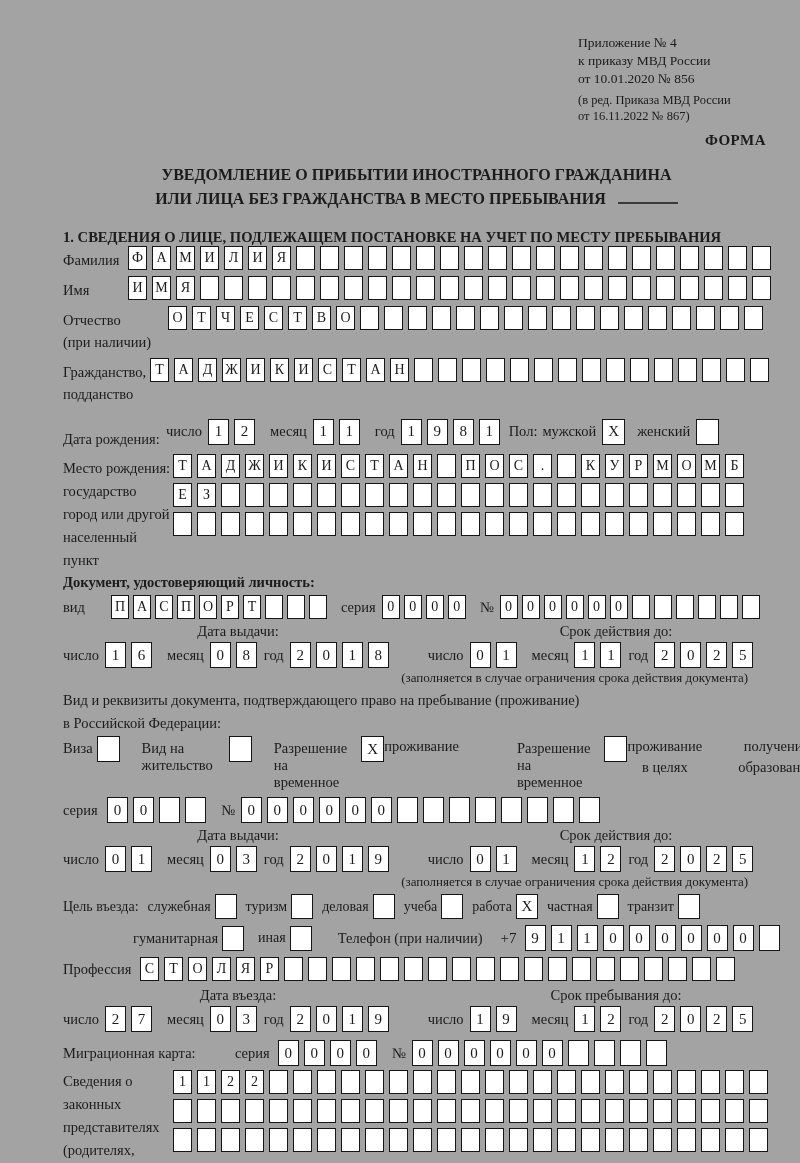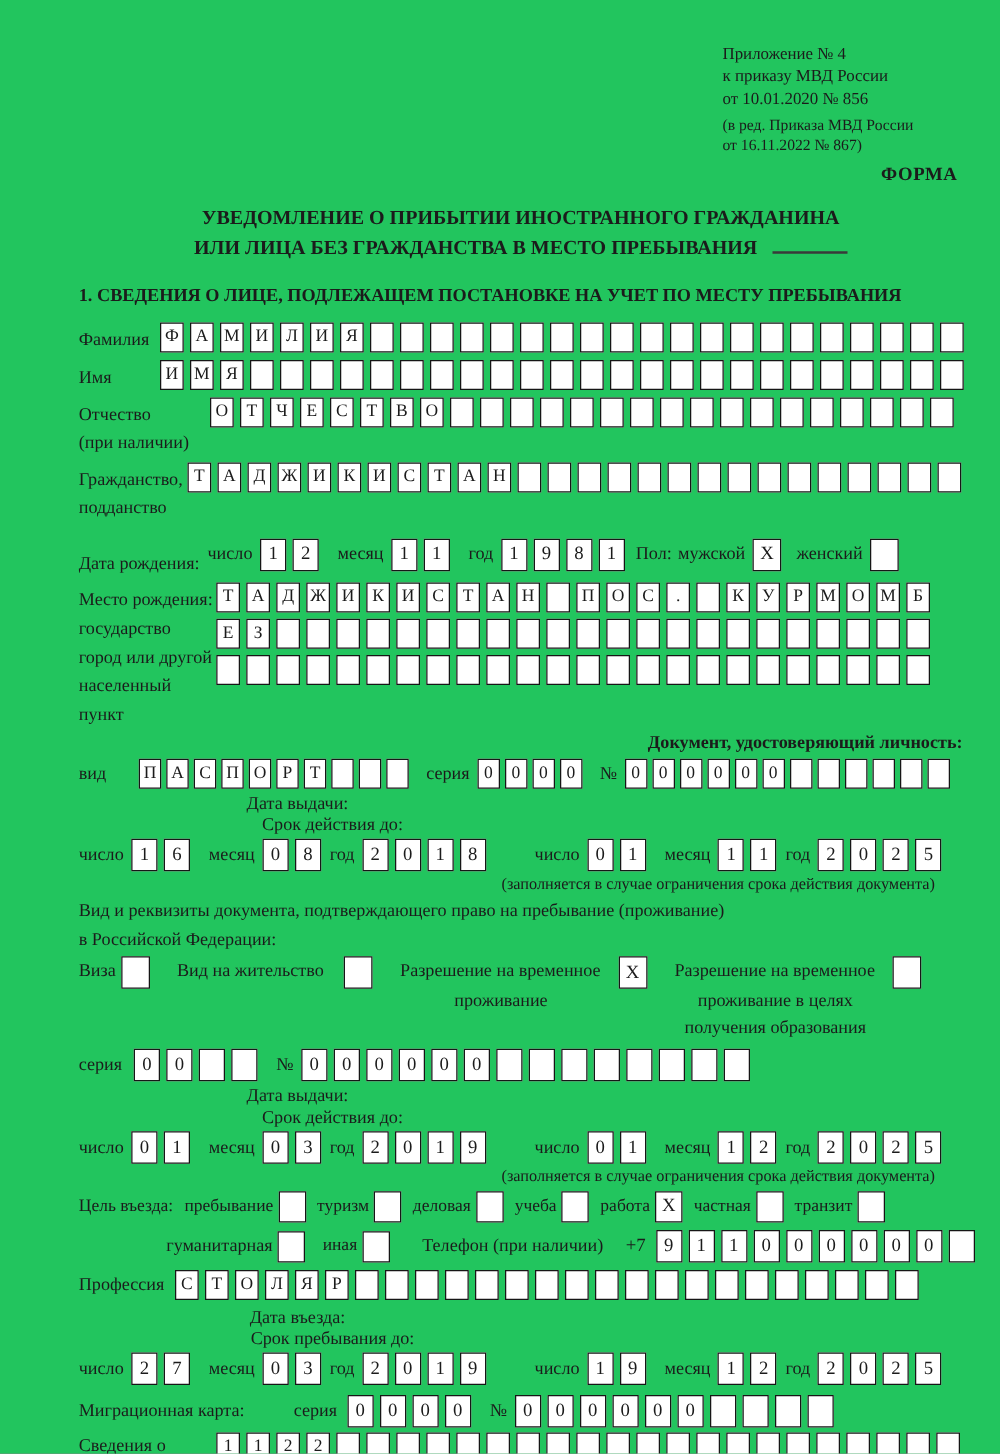--- a/index.html
+++ b/index.html
@@ -1,17 +1,17 @@
 <!DOCTYPE html>
 <html><head>
 <meta charset="utf-8">
 <style>
   html,body{margin:0;padding:0;background:#888;}
   .page{
-    width:800px;height:1163px;background:#22c55e;color:#1b1b1b;
+    width:800px;height:1163px;background:#a3a3a3;color:#1b1b1b;
     font-family:"Liberation Serif","DejaVu Serif",serif;
     box-sizing:border-box;padding:34px 30px 10px 63px;
     position:relative;overflow:hidden;margin:0 auto;
   }
   
   .appendix{margin-left:auto;width:192px;font-size:13.5px;line-height:18px;}
   .appendix .amend{font-size:12.5px;line-height:16px;}
   .appendix .amend:nth-child(4){margin-top:4px;}
   .form-label{margin-top:8px;text-align:right;font-weight:bold;font-size:15px;padding-right:4px;letter-spacing:.5px;}
   .title{margin-top:14px;text-align:center;font-weight:bold;font-size:16px;line-height:24px;}
@@ -33,50 +33,50 @@
   .docrow .cell{width:18px;margin-right:4px;}
   .dlbl{font-size:14.5px;margin:0 6px 0 10px;flex:none;}
   .dlbl0{font-size:14.5px;margin-right:6px;flex:none;}
   .inlbl{font-size:14.5px;flex:none;}
   .checkbox{
     flex:none;display:inline-flex;align-items:center;justify-content:center;
     width:23px;height:26px;border:1.6px solid #161616;margin-left:6px;
     font-size:15px;box-sizing:border-box;background:#fff;
   }
   
-  .dlabels{display:flex;margin-top:4px;font-size:14.5px;flex-direction:column;}
+  .dlabels{display:flex;margin-top:4px;font-size:14.5px;}
   .dl-left{width:350px;text-align:center;flex:none;}
   .dl-right{width:346px;text-align:center;margin-left:30px;flex:none;}
   .dgroup{display:flex;align-items:center;flex:none;}
   .dspacer{width:34px;flex:none;}
   .footnote{font-size:13px;text-align:right;padding-right:22px;margin-top:2px;}
   .intro{font-size:14.5px;margin-top:6px;}
   
   .opts{margin-top:4px;align-items:flex-start;}
   .opt{display:flex;align-items:flex-start;margin-right:22px;font-size:14.5px;}
   .opt .olbl{padding-top:4px;}
-  .opt-stack{display:flex;flex-direction:column;margin-right:22px;font-size:14.5px;}
+  .opt-stack{display:flex;margin-right:22px;font-size:14.5px;}
   .opt-stack .l1{display:flex;align-items:flex-start;}
   .opt-stack .l1 .olbl{padding-top:4px;}
   .opt-stack .lc{text-align:center;line-height:21px;}
   
   .purpose{display:flex;align-items:center;margin-top:8px;font-size:14px;flex-wrap:nowrap;}
   .purpose .plbl{margin-left:9px;flex:none;}
   .purpose .plbl0{flex:none;}
   .purpose .checkbox{margin-left:4px;width:22px;height:25px;}
   .row2{padding-left:70px;}
   .phone-lbl{margin-left:26px;flex:none;font-size:14.5px;}
   .phone-pfx{margin:0 8px 0 18px;flex:none;font-size:15px;}
   .pair-lbl{flex:none;font-size:14.5px;}
   
   .reps{display:flex;margin-top:4px;}
   .reps-label{width:110px;flex:none;font-size:14.5px;line-height:23px;}
   .reps-rows .boxes{margin-bottom:5px;}
-  .mt2{margin-top:2px;} .mt4{margin-top:4px;} .mt6{margin-top:6px;} .mt8{margin-top:8px;} .mt12{margin-top:12px;}
-  .center-bold{font-weight:bold;text-align:right;font-size:14.5px;}
+  .mt2{margin-top:2px;} .mt4{margin-top:4px;} .mt6{margin-top:6px;} .mt8{margin-top:8px;} .mt12{margin-top:0;}
+  .center-bold{font-weight:bold;text-align:left;font-size:14.5px;}
 </style>
 </head>
 <body>
 
 <div class="page">
 
   <div class="appendix">
     <div>Приложение № 4</div>
     <div>к приказу МВД России</div>
     <div>от 10.01.2020 № 856</div>
@@ -522,21 +522,21 @@
           <span class="cell">0</span>
           <span class="cell">2</span>
           <span class="cell">5</span>
         </span>
     </span>
   </div>
   <div class="footnote">(заполняется в случае ограничения срока действия документа)</div>
 
   <div class="purpose mt4">
     <span class="plbl0">Цель въезда:</span>
-    <span class="plbl">пребывание</span>
+    <span class="plbl">служебная</span>
     <span class="checkbox"></span>
     <span class="plbl">туризм</span>
     <span class="checkbox"></span>
     <span class="plbl">деловая</span>
     <span class="checkbox"></span>
     <span class="plbl">учеба</span>
     <span class="checkbox"></span>
     <span class="plbl">работа</span>
     <span class="checkbox">X</span>
     <span class="plbl">частная</span>

